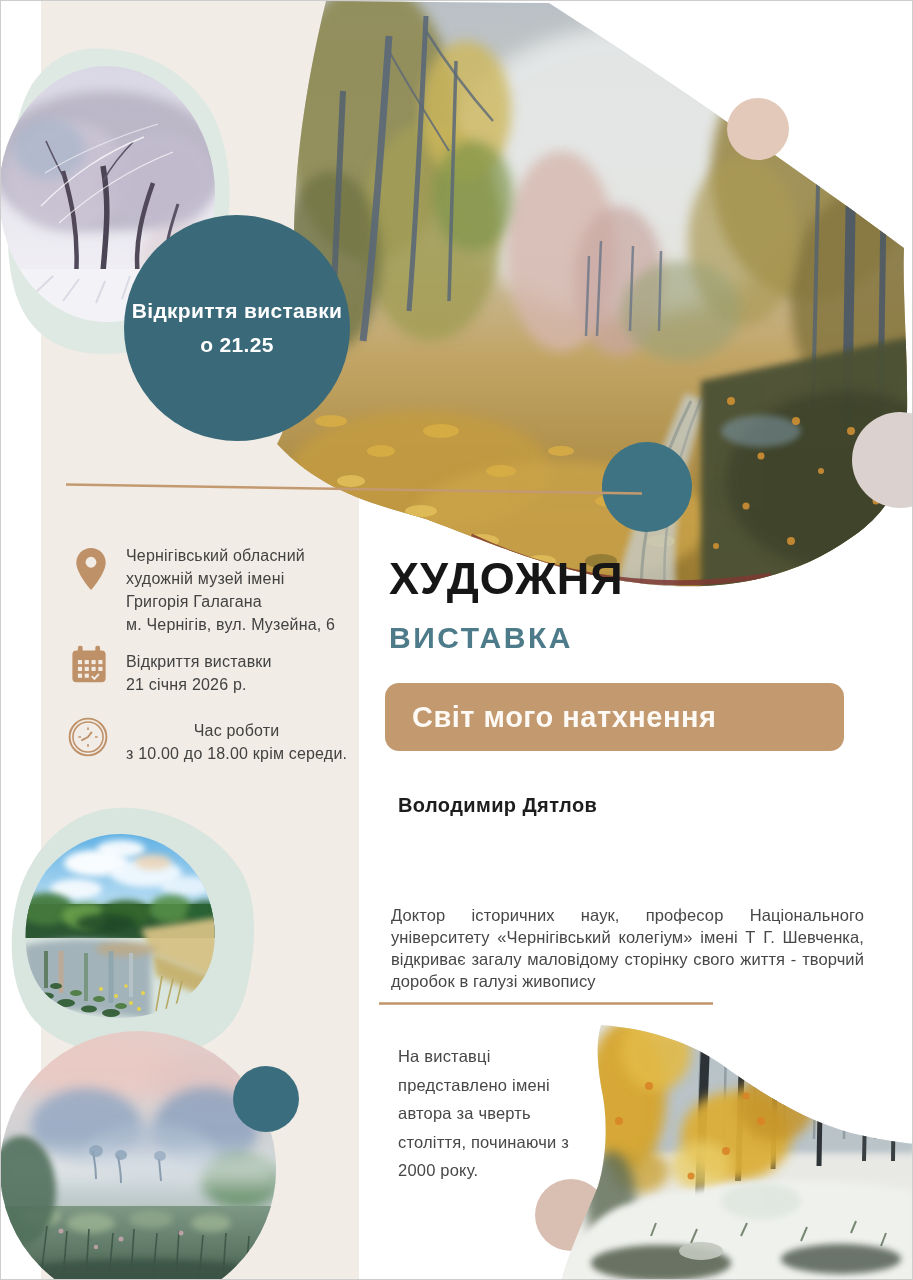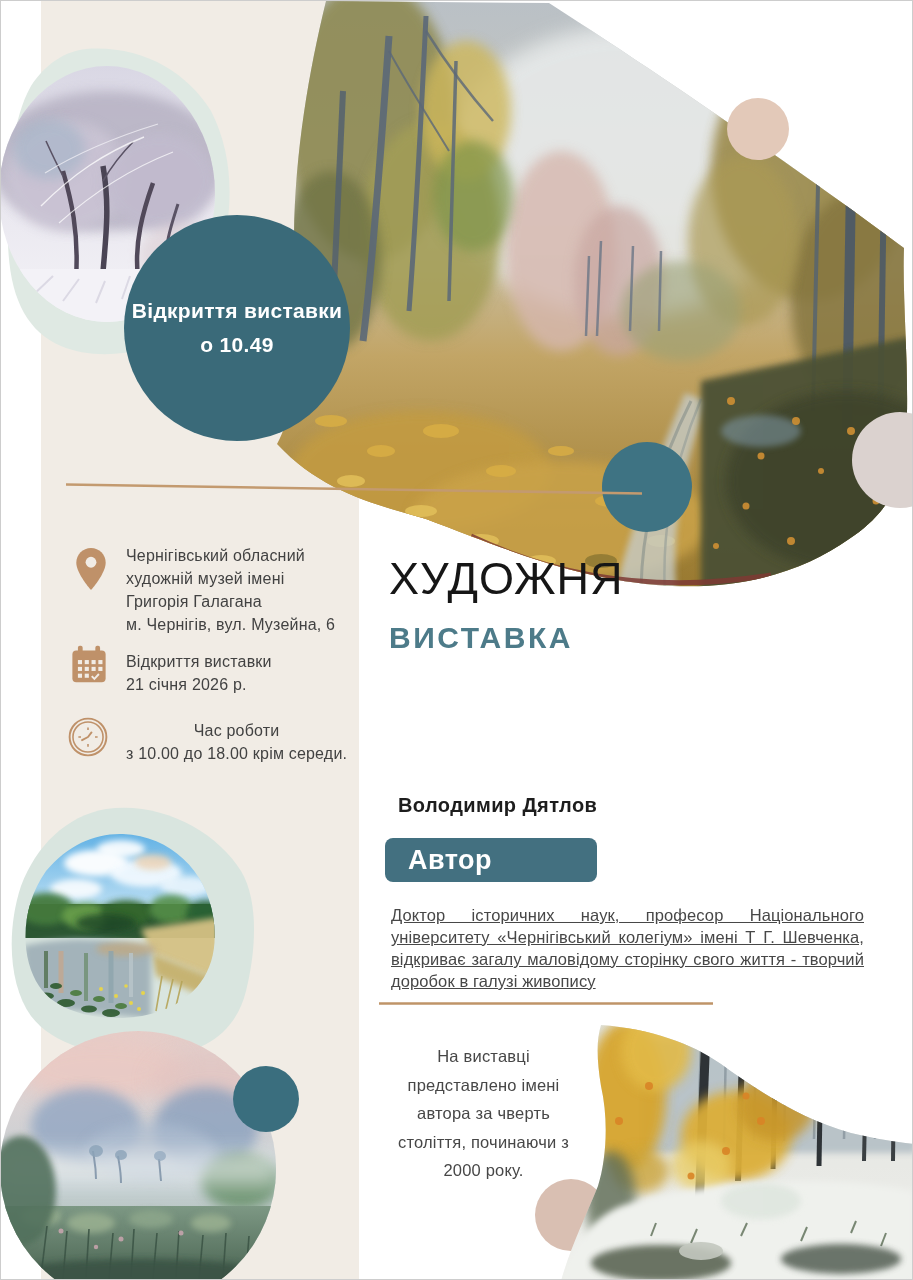--- a/index.html
+++ b/index.html
@@ -17,43 +17,43 @@
     left:124px; top:215px; width:224px; height:224px;
     display:flex; flex-direction:column; align-items:center; justify-content:center;
     text-align:center; color:#ffffff; font-weight:700; font-size:21px; line-height:34px;
     letter-spacing:.3px;
   }
   .info-icon { position:absolute; }
   .info-text { position:absolute; font-size:16px; line-height:23px; color:#424242; letter-spacing:.2px; }
   .info-text span { display:block; }
 
   
-  .title-1 { left:388px; top:552px; font-size:45px; font-weight:400; color:#161616; letter-spacing:1px; }
+  .title-1 { left:388px; top:552px; font-size:45px; font-weight:700; color:#161616; letter-spacing:1px; }
   .title-2 { left:388px; top:608px; font-size:30px; font-weight:600; color:#4d7b89; letter-spacing:2.5px;margin-top:12px; }
 
   .tan-banner {
     left:384px; top:682px; width:459px; height:68px;
     background:#c3996f; border-radius:14px;
     display:flex; align-items:center; padding-left:27px;
     color:#fdf9f5; font-size:29px; font-weight:700; letter-spacing:.5px;
   }
   .artist-name { left:397px; top:793px; font-size:20px; font-weight:700; color:#1d1d1d; letter-spacing:.4px; }
   .teal-banner {
     left:384px; top:837px; width:212px; height:44px;
     background:#437080; border-radius:8px;
     display:flex; align-items:center; padding-left:23px;
     color:#ffffff; font-size:27px; font-weight:700; letter-spacing:.5px;
   }
   .bio {
     left:390px; top:903px; width:473px;
     font-size:16.5px; line-height:22px; color:#474747;
-    text-align:justify; text-align-last:left; letter-spacing:.1px;text-decoration:underline;
+    text-align:justify; text-align-last:left; letter-spacing:.1px;
   }
   .note { left:397px; top:1041px; font-size:16.5px; line-height:28.5px; color:#474747; letter-spacing:.2px; }
-  .note span { display:block;text-align:center; }
+  .note span { display:block; }
 </style>
 </head>
 <body>
 
 <div class="poster">
 
   <svg class="art-layer" viewBox="0 0 913 1280" width="913" height="1280" xmlns="http://www.w3.org/2000/svg">
     <defs>
       <filter id="f3" x="-40%" y="-40%" width="180%" height="180%">
           <feGaussianBlur stdDeviation="3"></feGaussianBlur>
@@ -363,21 +363,21 @@
       <ellipse cx="660" cy="1262" rx="70" ry="18" fill="#525d4c" opacity=".85" filter="url(#f3)"></ellipse>
       <ellipse cx="840" cy="1258" rx="60" ry="15" fill="#495448" opacity=".8" filter="url(#f3)"></ellipse>
       <ellipse cx="700" cy="1250" rx="22" ry="9" fill="#c3c8bf" opacity=".9"></ellipse>
     </g>
 
     <path d="M378,1002.5 L712,1002.5" stroke="#bf9468" stroke-width="2.6" fill="none"></path>
   </svg>
 
   <div class="abs badge-text">
     <span>Відкриття виставки</span>
-    <span>о 10.49</span>
+    <span>о 21.25</span>
   </div>
 
   <div class="abs info-icon" style="left:72px; top:544px;">
     <svg width="36" height="48" viewBox="0 0 24 30">
       <path d="M12 1C6.5 1 2.2 5.3 2.2 10.8 2.2 18 12 29 12 29s9.8-11 9.8-18.2C21.8 5.3 17.5 1 12 1z" fill="#bf9169"></path>
       <circle cx="12" cy="10.5" r="3.6" fill="#f1ece5"></circle>
     </svg>
   </div>
   <div class="abs info-text" style="left:125px; top:543px;">
     <span>Чернігівський обласний</span>
@@ -420,25 +420,25 @@
     </svg>
   </div>
   <div class="abs info-text" style="left:125px; top:718px;text-align:center;">
     <span>Час роботи</span>
     <span>з 10.00 до 18.00 крім середи.</span>
   </div>
 
   <div class="abs title-1">ХУДОЖНЯ</div>
   <div class="abs title-2">ВИСТАВКА</div>
 
+  <div class="abs tan-banner">
+    <span>Світ мого натхнення</span>
+  </div>
 
   <div class="abs artist-name">Володимир Дятлов</div>
-  <div class="abs teal-banner">
-    <span>Автор</span>
-  </div>
   <div class="abs bio">Доктор історичних наук, професор Національного університету «Чернігівський колегіум» імені Т Г. Шевченка, відкриває загалу маловідому сторінку свого життя - творчий доробок в галузі живопису</div>
 
   <div class="abs note">
     <span>На виставці</span>
     <span>представлено імені</span>
     <span>автора за чверть</span>
     <span>століття, починаючи з</span>
     <span>2000 року.</span>
   </div>
 

